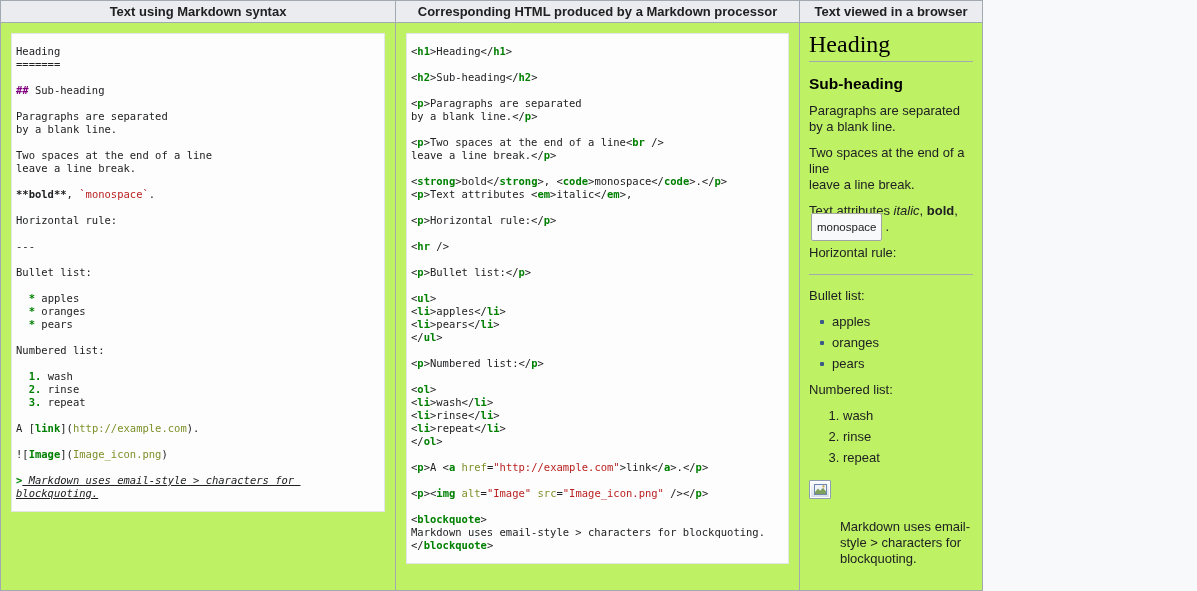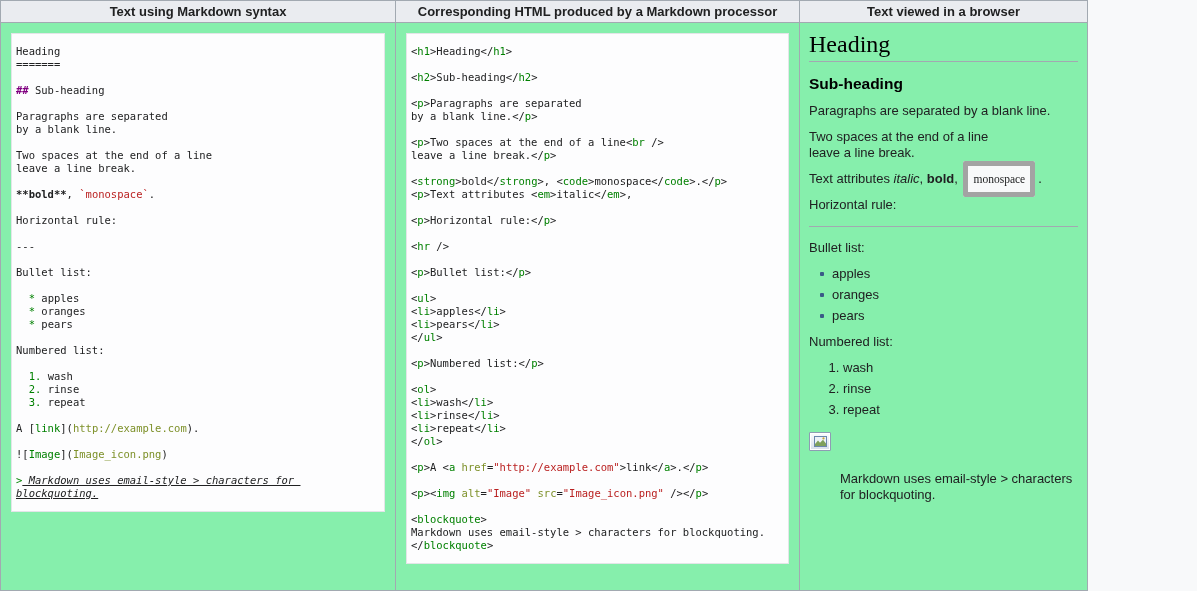--- a/index.html
+++ b/index.html
@@ -3,26 +3,26 @@
 <meta charset="utf-8">
 <style>
   html,body{margin:0;padding:0;}
   body{
     width:1197px;height:591px;overflow:hidden;
     background:#f8f9fa;color:#202122;
     font-family:"Liberation Sans",sans-serif;
   }
   .cmp-table{
     box-sizing:border-box;
-    width:1088px;height:591px;
+    width:983px;height:591px;
     border:1px solid #a2a9b1;
     display:grid;
     grid-template-columns:394px 404px 1fr;
     grid-template-rows:22px 1fr;
-    background:#86efac;
+    background:#bef264;
   }
   .hcell{
     box-sizing:border-box;
     background:#eaecf0;
     border-bottom:1px solid #a2a9b1;
     font-size:13px;font-weight:bold;
     display:flex;align-items:center;justify-content:center;
     white-space:nowrap;
   }
   .cell{box-sizing:border-box;overflow:hidden;}
@@ -34,42 +34,42 @@
     margin:10px;
     border:1px solid #e3e5e8;
     background:#fdfdfe;
     padding:11px 4px;
     font-family:"DejaVu Sans Mono",monospace;
     font-size:10.5px;
     line-height:13px;
     color:#202122;
   }
   .cl{min-height:13px;white-space:pre;}
-  .tk-t{color:#008000;font-weight:normal;}   
+  .tk-t{color:#008000;font-weight:bold;}   
   .tk-h{color:#800080;font-weight:bold;}   
   .tk-a{color:#7D9029;}                    
   .tk-s{color:#BA2121;}                    
   .tk-c{color:#BA2121;}                    
   .tk-e{font-style:italic;}
   .tk-b{font-weight:bold;}
   .tk-i{font-style:italic;text-decoration:underline;}
 
   
   .rendered{padding:0 9px;font-size:13px;}
   .r-h1{
     font-family:"Liberation Serif","DejaVu Serif",serif;
     font-size:24px;font-weight:400;color:#000;
     margin-top:8px;padding-bottom:3px;
     border-bottom:1px solid #a2a9b1;
   }
   .r-h2{font-size:15.5px;font-weight:bold;color:#000;margin:13px 0 8px;}
   .rendered p{margin:10px 0;line-height:16px;}
   .chip{
-    font-family:Liberation Serif, serif;font-size:11.5px;
-    background:#f8f9fa;border:5px solid #a3a3a3;border-radius:2px;
+    font-family:Liberation Sans, sans-serif;font-size:11.5px;
+    background:#f8f9fa;border:1px solid #a3a3a3;border-radius:2px;
     padding:7px 5px;margin:0 3px 0 2px;
   }
   .rendered hr{border:none;border-top:1px solid #a2a9b1;margin:13px 0;}
   .r-ul{list-style:none;margin:8px 0;padding-left:10px;}
   .r-ul li{position:relative;padding-left:13px;margin:5px 0;line-height:16px;}
   .r-ul li::before{
     content:'';position:absolute;left:1px;top:6px;
     width:4px;height:4px;background:#3a5a87;border-radius:1px;
   }
   .r-ol{margin:8px 0;padding-left:34px;}

